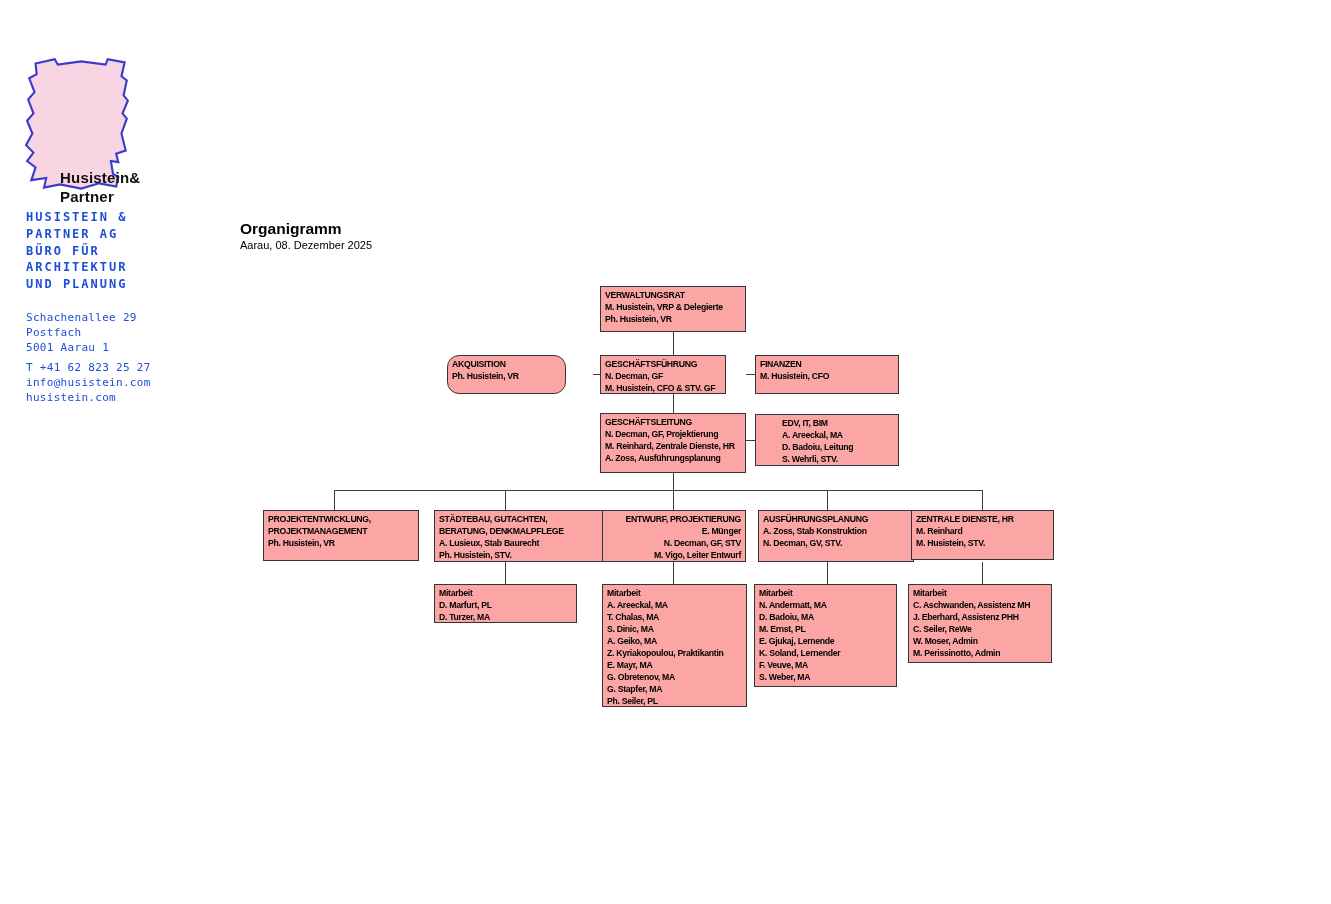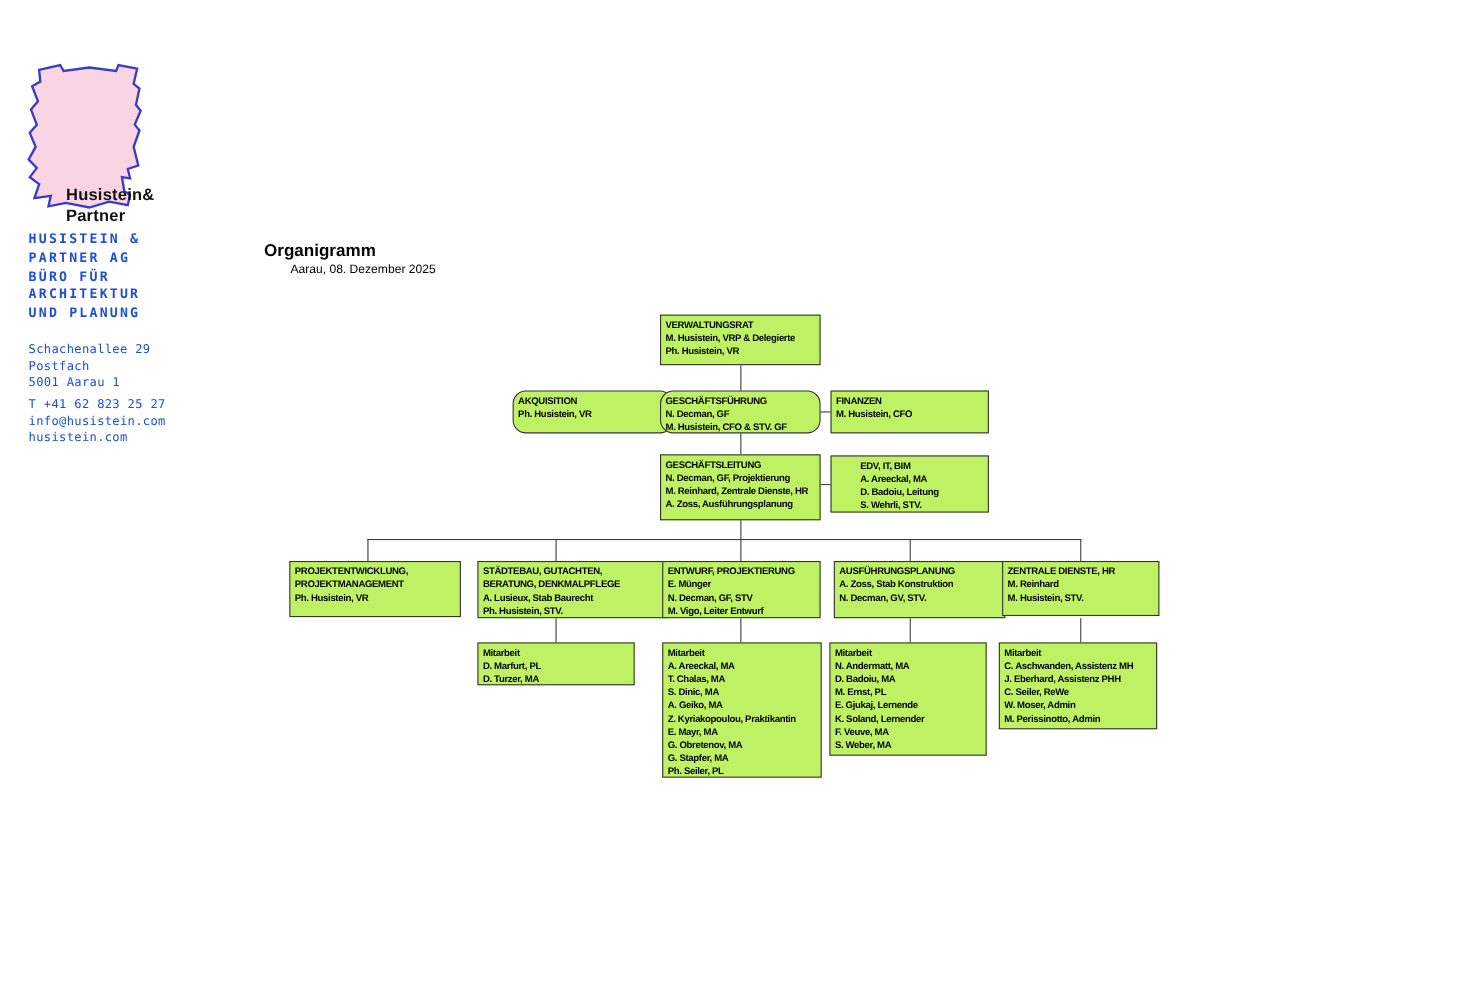--- a/index.html
+++ b/index.html
@@ -15,36 +15,36 @@
   .mono{font-family:"DejaVu Sans Mono",monospace;color:#1d4ed8;}
   .company{position:absolute;left:26px;top:209px;font-size:12px;font-weight:700;
            letter-spacing:2px;line-height:16.8px;}
   .address{position:absolute;left:26px;top:311px;font-size:11px;font-weight:500;
            letter-spacing:.3px;line-height:14.8px;}
   .contact{position:absolute;left:26px;top:361px;font-size:11px;font-weight:500;
            letter-spacing:.3px;line-height:14.8px;}
 
   
   .doc-title{position:absolute;left:240px;top:220px;font-size:15.5px;font-weight:700;}
-  .doc-subtitle{position:absolute;left:240px;top:239px;font-size:11px;margin-left:24px;}
-
-  
-  .node{position:absolute;box-sizing:border-box;border:1px solid #353535;background:#bef264;
+  .doc-subtitle{position:absolute;left:240px;top:239px;font-size:11px;}
+
+  
+  .node{position:absolute;box-sizing:border-box;border:1px solid #353535;background:#fca5a5;
         padding:2px 4px 0 4px;font-size:8.7px;font-weight:700;line-height:12px;
         letter-spacing:-.3px;white-space:nowrap;}
   .node div{white-space:nowrap;}
   .node-verwaltungsrat      {left:600px;top:286px;width:146px;height:46px;}
-  .node-akquisition         {left:466px;top:355px;width:146px;height:39px;border-radius:12px;}
-  .node-geschaeftsfuehrung  {left:600px;top:355px;width:146px;height:39px;border-radius:12px;}
+  .node-akquisition         {left:447px;top:355px;width:119px;height:39px;border-radius:12px;}
+  .node-geschaeftsfuehrung  {left:600px;top:355px;width:126px;height:39px;}
   .node-finanzen            {left:755px;top:355px;width:144px;height:39px;}
   .node-geschaeftsleitung   {left:600px;top:413px;width:146px;height:60px;}
   .node-edv-it-bim          {left:755px;top:414px;width:144px;height:52px;padding-left:26px;}
   .node-projektentwicklung  {left:263px;top:510px;width:156px;height:51px;}
   .node-staedtebau          {left:434px;top:510px;width:172px;height:52px;}
-  .node-entwurf             {left:602px;top:510px;width:144px;height:52px;}
+  .node-entwurf             {left:602px;top:510px;width:144px;height:52px;text-align:right;}
   .node-ausfuehrungsplanung {left:758px;top:510px;width:156px;height:52px;}
   .node-zentrale-dienste    {left:911px;top:510px;width:143px;height:50px;}
   .node-mitarbeit-staedtebau{left:434px;top:584px;width:143px;height:39px;}
   .node-mitarbeit-entwurf   {left:602px;top:584px;width:145px;height:123px;}
   .node-mitarbeit-ausfuehrung{left:754px;top:584px;width:143px;height:103px;}
   .node-mitarbeit-zentrale  {left:908px;top:584px;width:144px;height:79px;}
 
   
   .cline{position:absolute;background:#3d3d3d;}
 </style>

